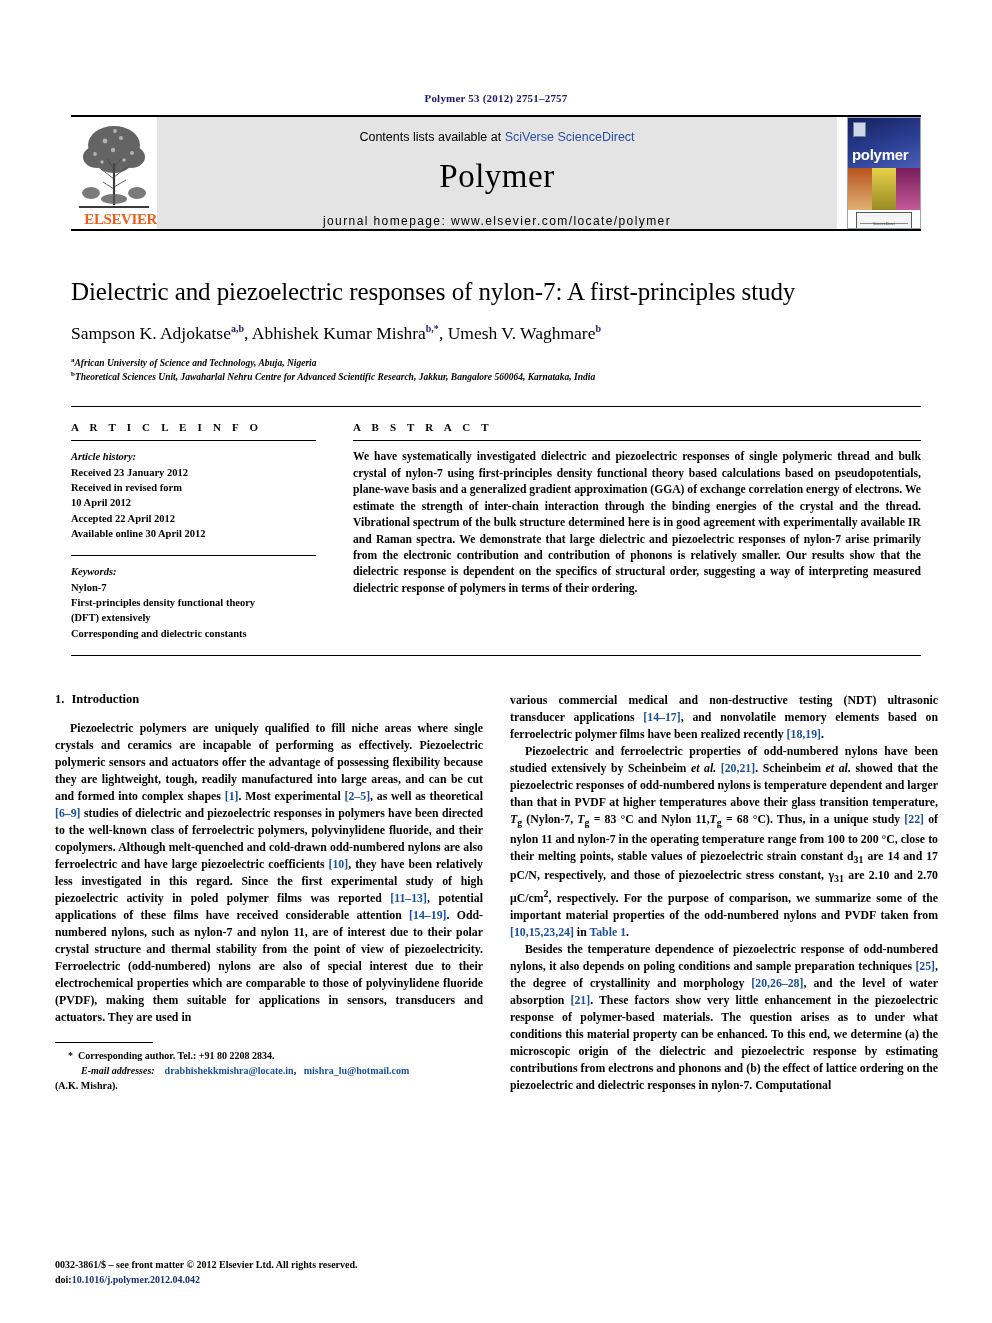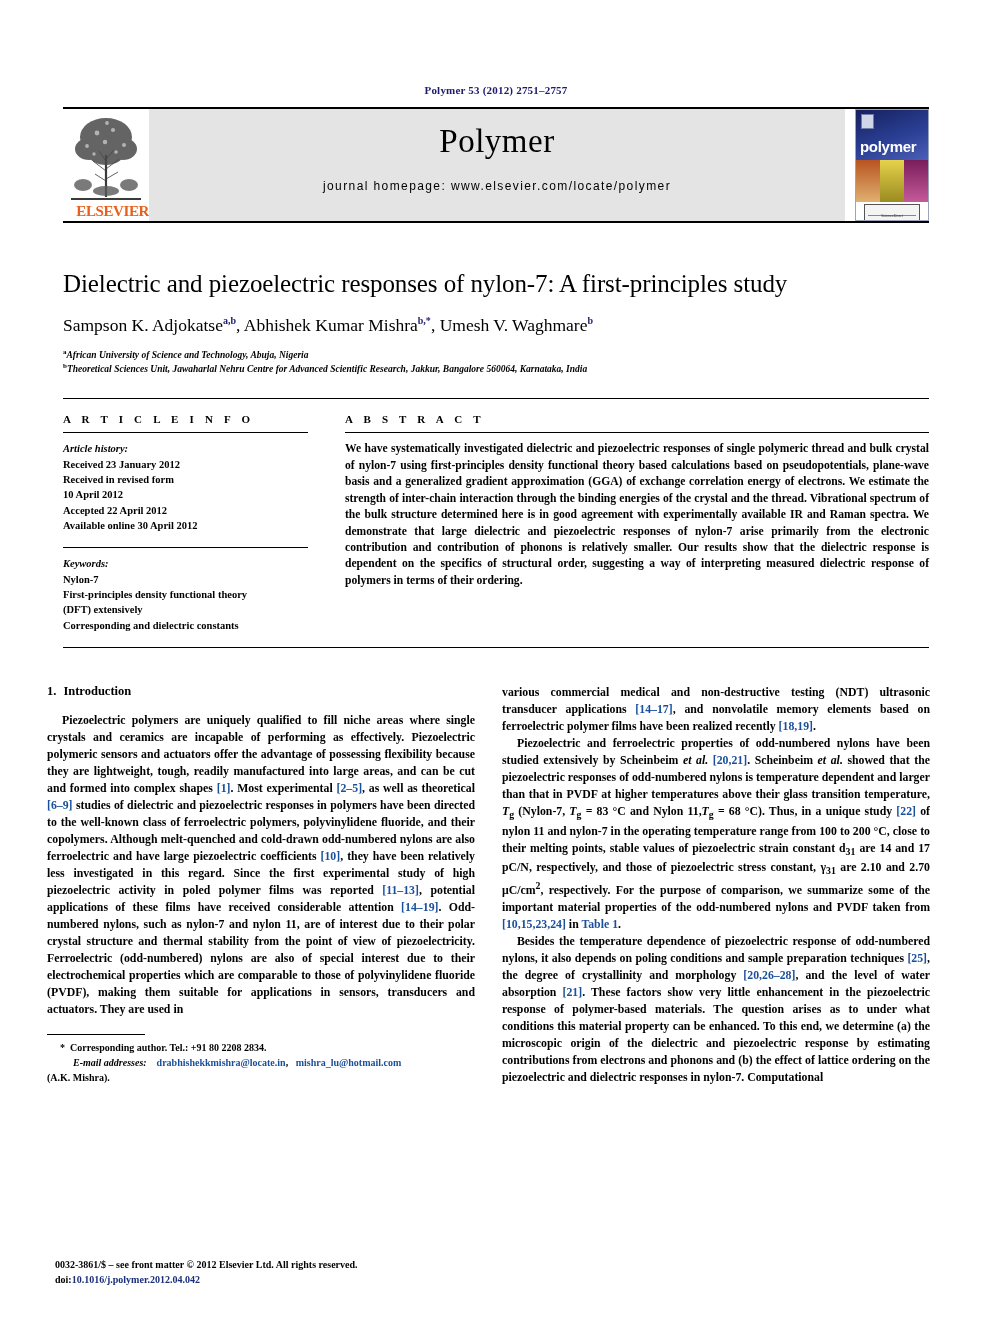--- a/index.html
+++ b/index.html
@@ -13,21 +13,21 @@
     font-family: "Liberation Serif", "DejaVu Serif", serif;
     color: #000000;
     position: relative;
     overflow: hidden;
   }
   .page {
     width: 992px;
     height: 1323px;
     position: relative;
     box-sizing: border-box;
-    padding: 8px;
+    padding: 16px;
   }
 
   
   .runhead {
     text-align: center;
     color: #1a1a6e;
     font-size: 11px;
     font-weight: bold;
     letter-spacing: 0.2px;
     padding-top: 76px;
@@ -356,20 +356,23 @@
           <ellipse cx="14" cy="74" rx="9" ry="6"></ellipse>
           <ellipse cx="60" cy="74" rx="9" ry="6"></ellipse>
           <ellipse cx="37" cy="80" rx="13" ry="5"></ellipse>
         </g>
         <rect x="2" y="87" width="70" height="2" fill="#3a3a3a"></rect>
       </svg>
       <div class="elsevier-word">ELSEVIER</div>
     </div>
 
     <div class="masthead-center">
+      <div class="contents-line">
+        <span>Contents lists available at </span><span class="sd">SciVerse ScienceDirect</span>
+      </div>
       <div class="journal-name">Polymer</div>
       <div class="homepage-line">journal homepage: www.elsevier.com/locate/polymer</div>
     </div>
 
     <div class="cover-thumb">
       <div class="cover-top">
         <div class="cover-mini-icon"></div>
         <div class="cover-title">polymer</div>
       </div>
       <div class="cover-bottom">

